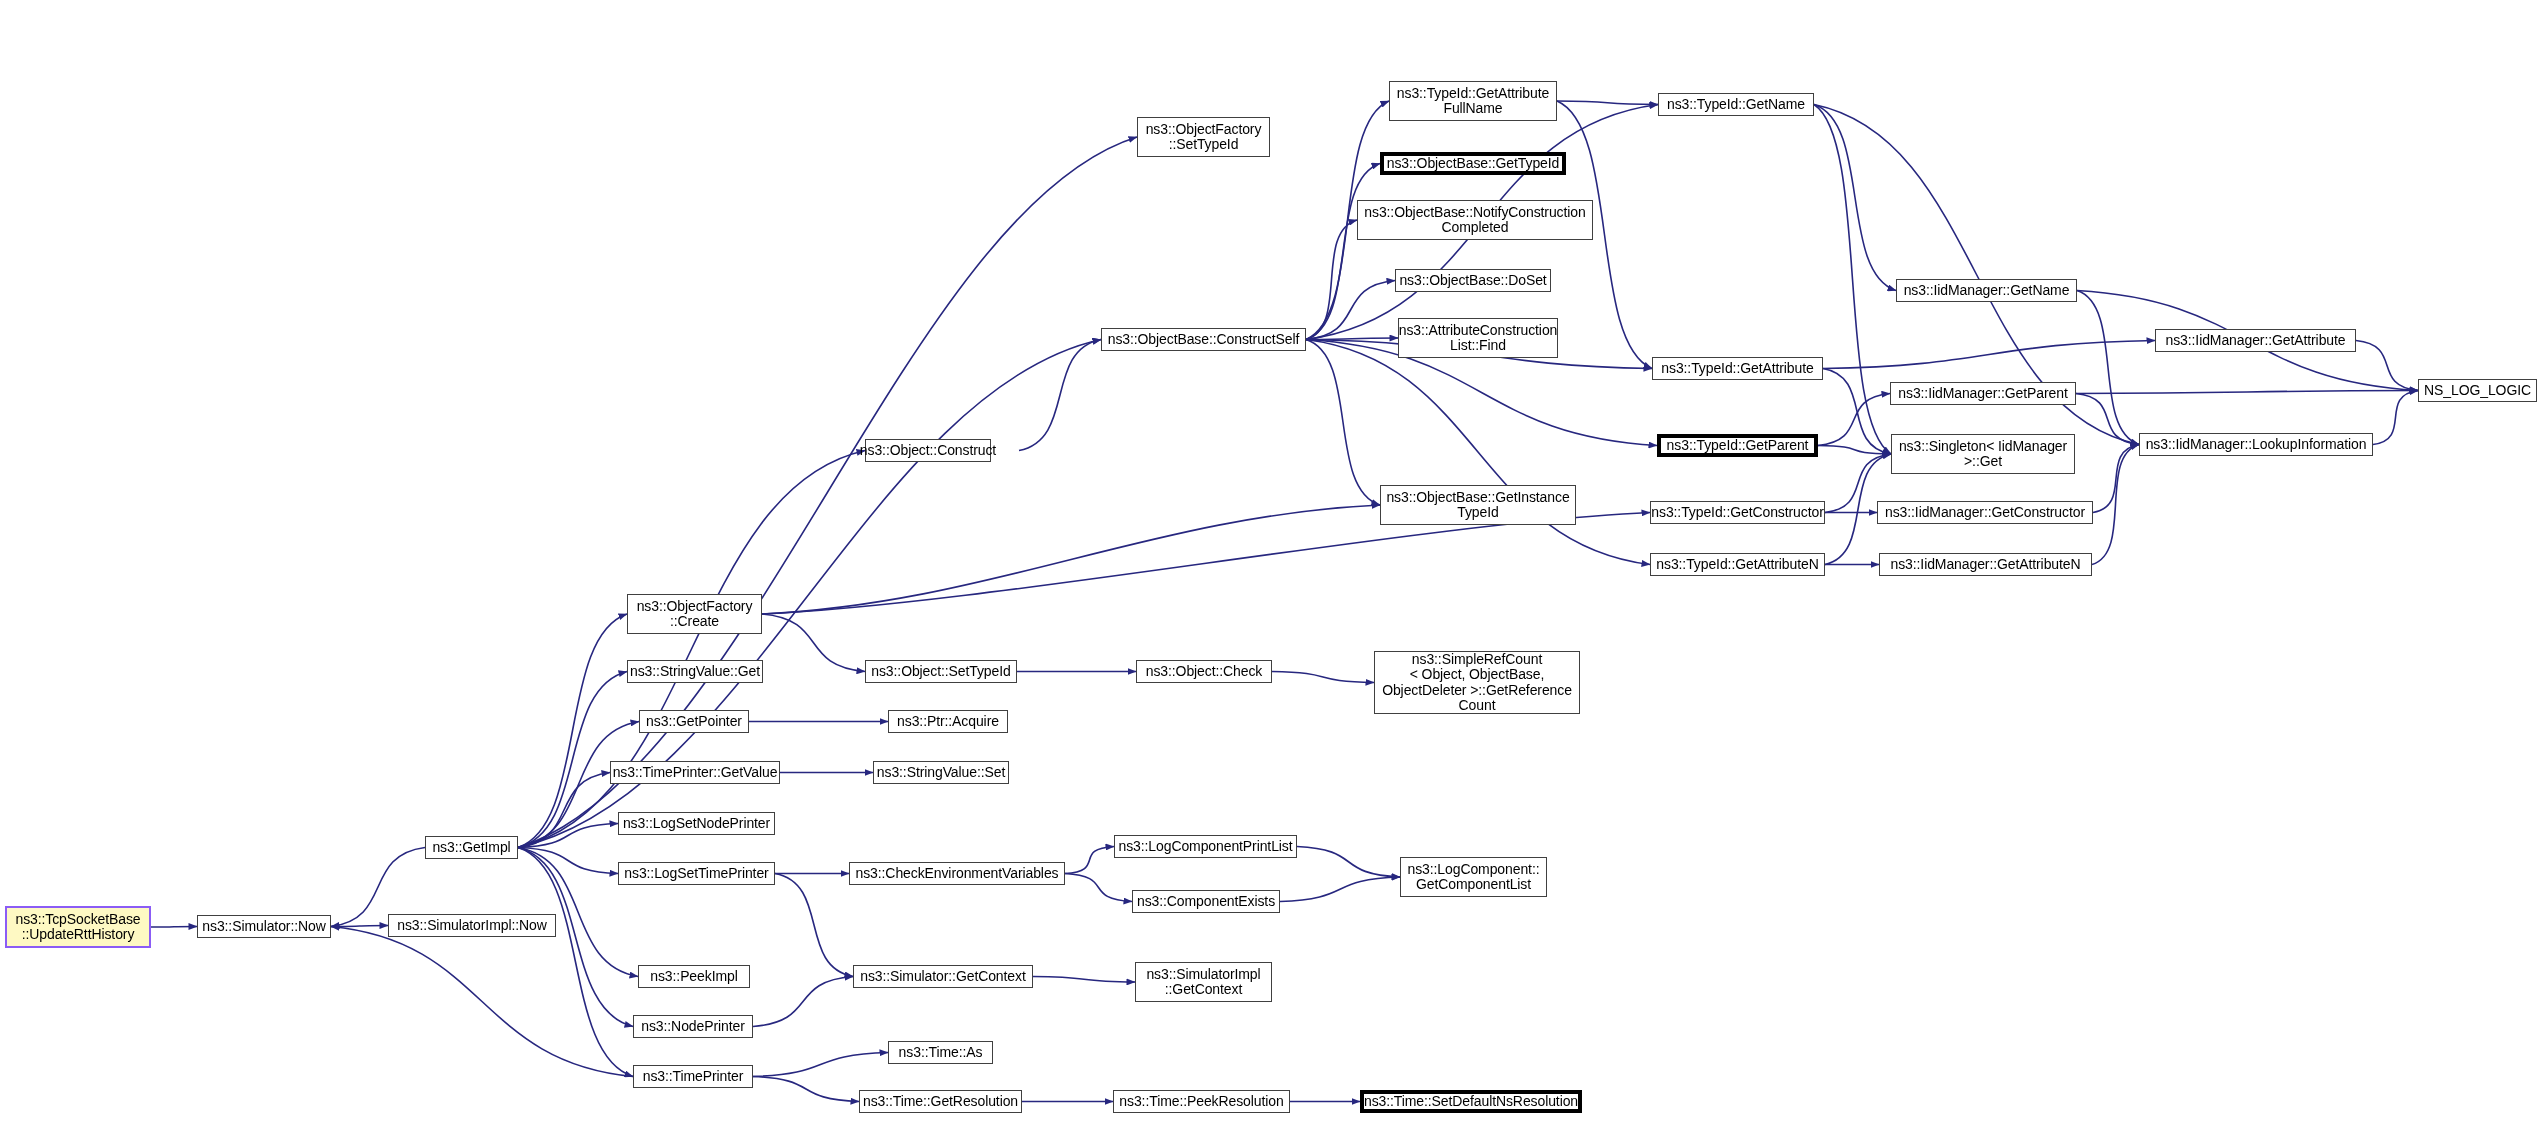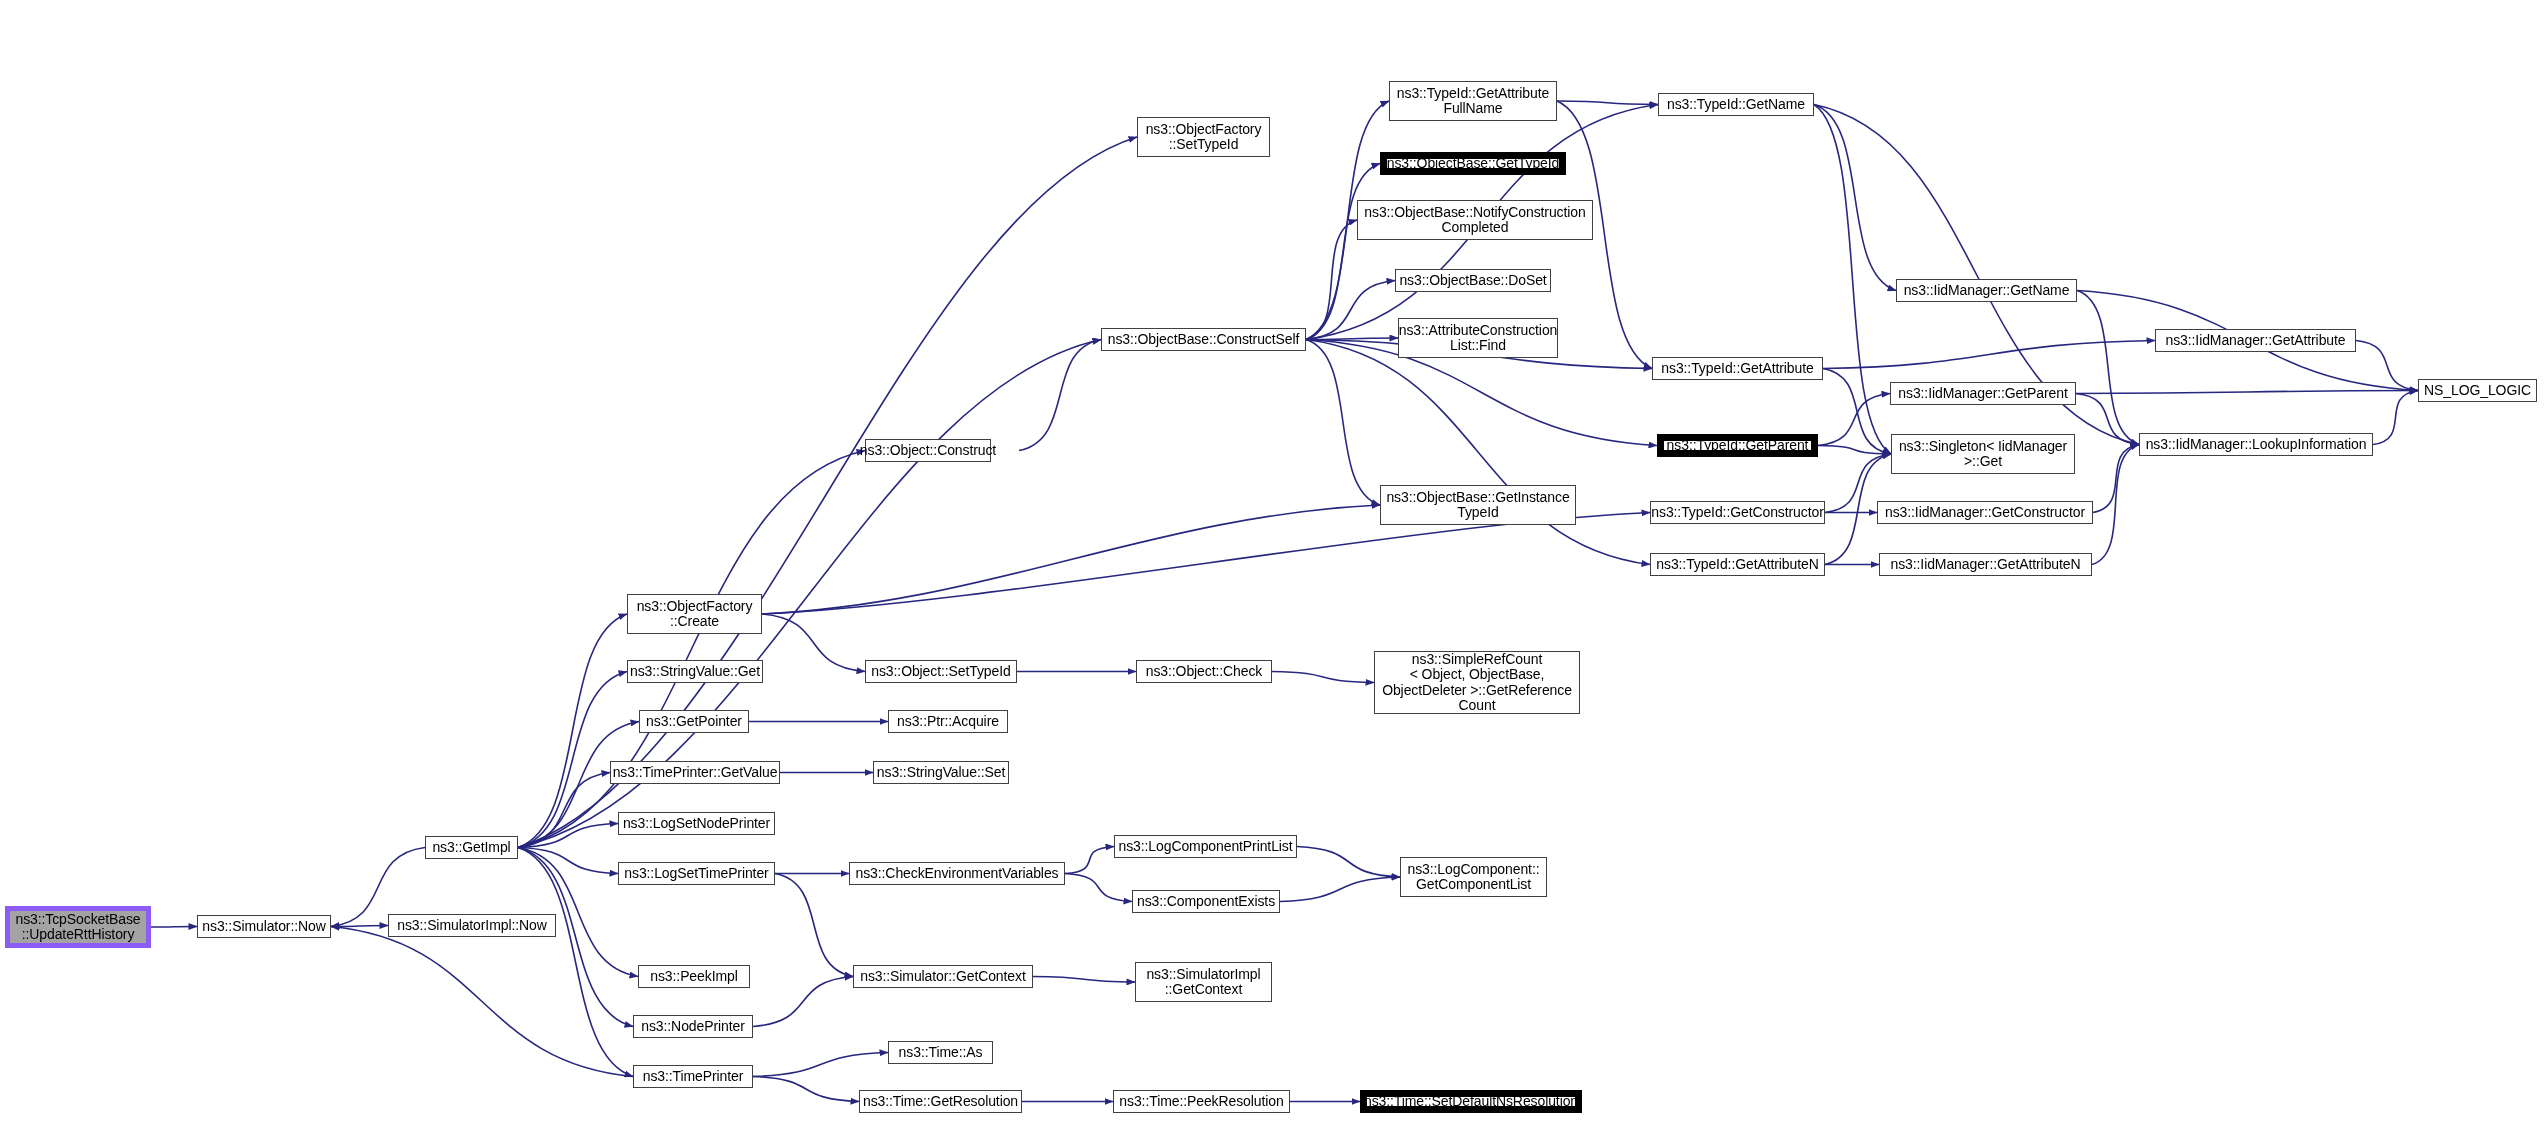--- a/index.html
+++ b/index.html
@@ -22,22 +22,22 @@
     line-height:1.08;
     display:flex;
     align-items:center;
     justify-content:center;
     text-align:center;
     white-space:pre-line;
     letter-spacing:-0.1px;
     padding:1px 4px;
     z-index:5;
   }
-  .node.cur{background:#a3a3a3;border:5px solid #8b5cf6;text-align:center;}
-  .node.red{border:7px solid #000000;}
+  .node.cur{background:#fef9c3;border:2px solid #8b5cf6;text-align:center;}
+  .node.red{border:4px solid #000000;}
 </style>
 </head>
 <body>
 
 <div id="canvas">
   <svg id="edges" xmlns="http://www.w3.org/2000/svg">
     <defs>
       <marker id="ah" markerWidth="9" markerHeight="7" refX="8.5" refY="3.5" orient="auto" markerUnits="userSpaceOnUse">
         <path d="M0,0 L9,3.5 L0,7 z" fill="#27277f"></path>
       </marker>

